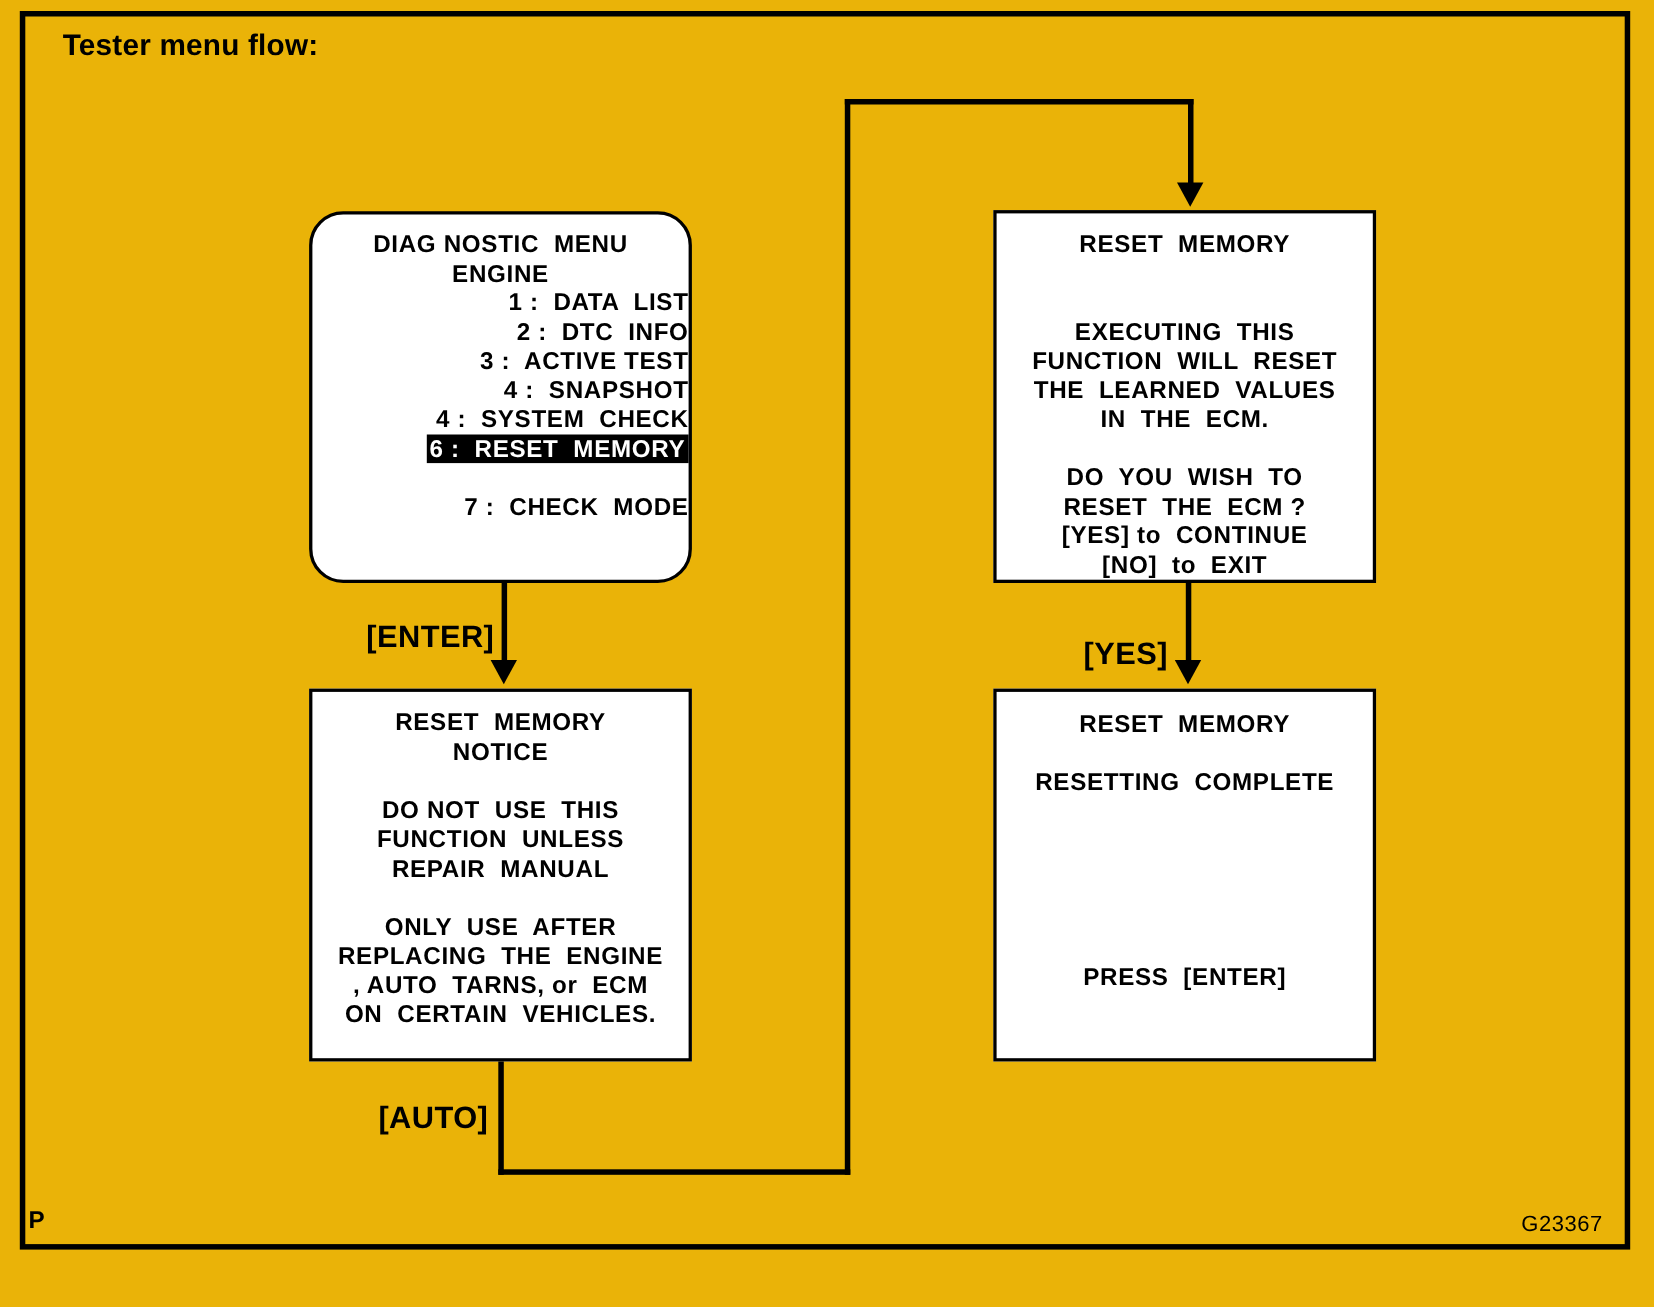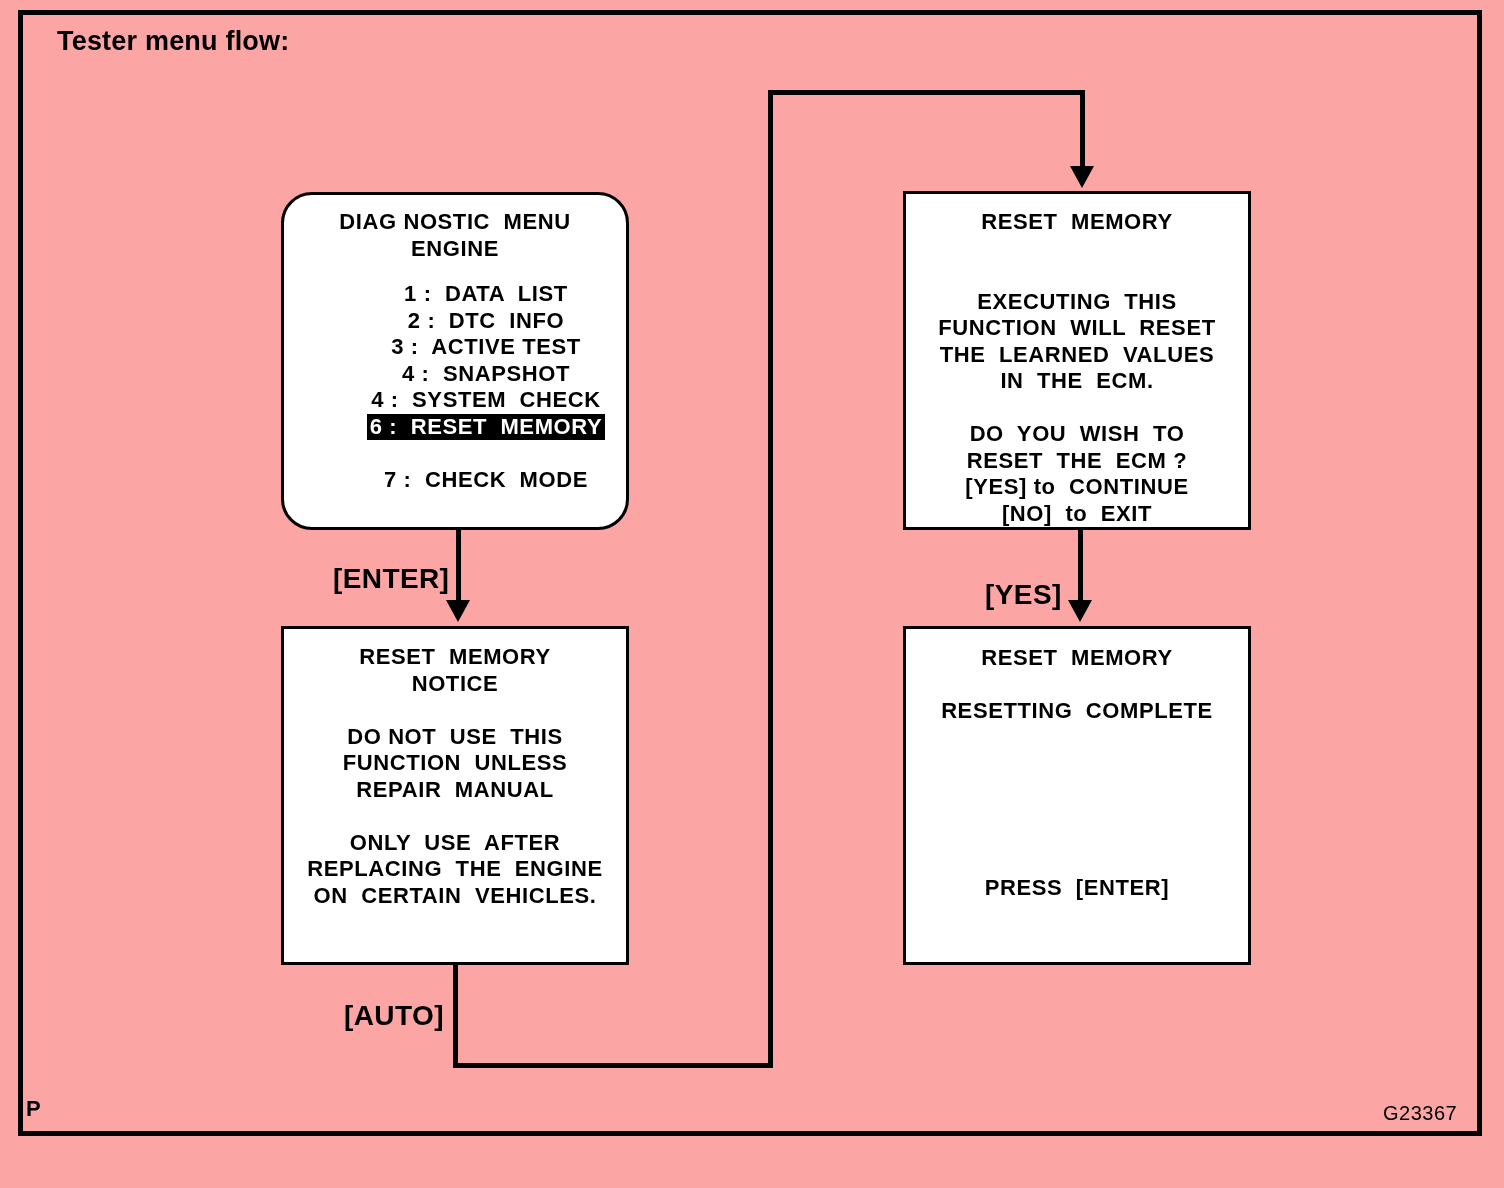--- a/index.html
+++ b/index.html
@@ -9,21 +9,21 @@
     background: #ffffff;
   }
   body {
     font-family: "Liberation Sans", sans-serif;
     color: #000000;
   }
   #page {
     position: relative;
     width: 1504px;
     height: 1188px;
-    background: #fca5a5;
+    background: #eab308;
     overflow: hidden;
   }
 
   
   #outer-frame {
     position: absolute;
     left: 18px;
     top: 10px;
     width: 1464px;
     height: 1126px;
@@ -66,22 +66,21 @@
 
   
   #box-diagnostic-menu {
     left: 281px;
     top: 192px;
     width: 348px;
     height: 338px;
     border-radius: 31px;
   }
   #box-diagnostic-menu .menu-list {
-    margin-top: 19px;
-    text-align: center;
+    text-align: right;
     padding-left: 62px;
   }
   #box-diagnostic-menu .menu-list .screen-line {
     display: block;
   }
   .menu-item-highlight {
     background: #000000;
     color: #ffffff;
     display: inline-block;
     padding: 0 3px;
@@ -191,20 +190,21 @@
     <div class="box-inner">
       <div class="screen-line">RESET  MEMORY</div>
       <div class="screen-line">NOTICE</div>
       <div class="screen-line gap-line"></div>
       <div class="screen-line">DO NOT  USE  THIS</div>
       <div class="screen-line">FUNCTION  UNLESS</div>
       <div class="screen-line">REPAIR  MANUAL</div>
       <div class="screen-line gap-line"></div>
       <div class="screen-line">ONLY  USE  AFTER</div>
       <div class="screen-line">REPLACING  THE  ENGINE</div>
+      <div class="screen-line">, AUTO  TARNS, or  ECM</div>
       <div class="screen-line">ON  CERTAIN  VEHICLES.</div>
     </div>
   </div>
 
   <div class="screen-box" id="box-reset-confirm">
     <div class="box-inner">
       <div class="screen-line">RESET  MEMORY</div>
       <div class="screen-line gap-line"></div>
       <div class="screen-line gap-line"></div>
       <div class="screen-line">EXECUTING  THIS</div>

